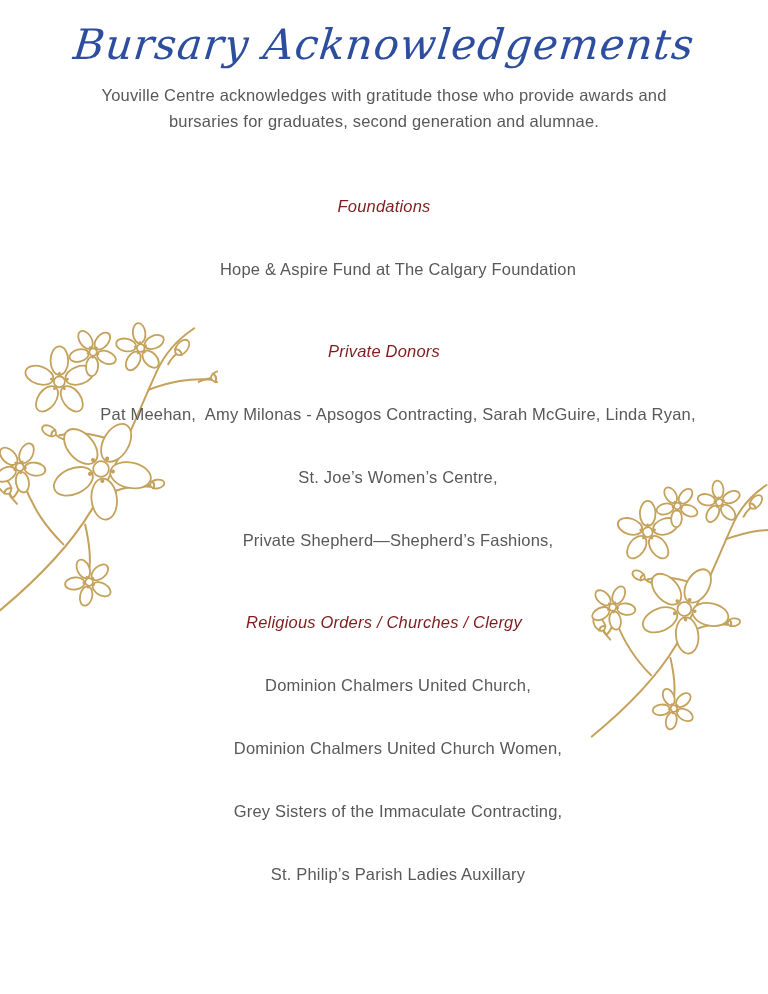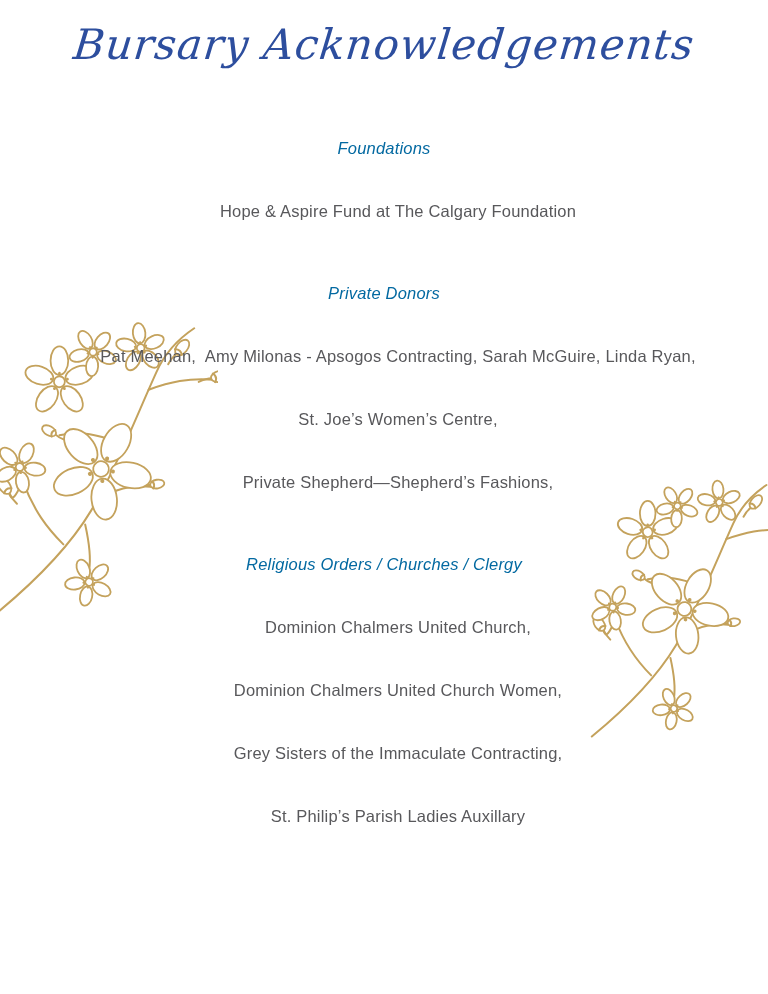--- a/index.html
+++ b/index.html
@@ -21,21 +21,21 @@
     color:#2d4e9e;
     transform:skewX(-6deg);
   }
   h1.script-heading { font-size:42px; line-height:62px; letter-spacing:1px; margin-bottom:6px; }
 
   .body-text { font-size:16.5px; letter-spacing:.2px; white-space:pre-wrap; }
   .intro { width:630px; margin:0 auto; line-height:26px; }
   .ack { margin-top:22px; }
   .ack .cat {
     font-style:italic; font-weight:400; font-size:16.5px;
-    color:#0369a1; line-height:25px; letter-spacing:.2px;
+    color:#7f1d1d; line-height:25px; letter-spacing:.2px;
   }
   .ack .line { line-height:25px;padding-left:28px; }
 
   .branch { position:absolute; z-index:0; }
   .branch-left  { left:-10px; top:320px; width:228px; height:298px; }
   .branch-right { left:586px; top:478px; width:202px; height:262px; }
 
   svg .stroke { stroke:#c4a25c; fill:none; stroke-width:2; stroke-linecap:round; vector-effect:non-scaling-stroke; }
   svg .petal  { stroke:#c4a25c; fill:#ffffff; stroke-width:1.8; vector-effect:non-scaling-stroke; }
   svg .dot    { fill:#c4a25c; stroke:none; }
@@ -91,20 +91,21 @@
   <use href="#branch"></use>
 </svg>
 <svg class="branch branch-right" viewBox="0 0 230 300" preserveAspectRatio="xMidYMid meet">
   <use href="#branch"></use>
 </svg>
 
 <main class="page">
 
   <h1 class="script-heading">Bursary Acknowledgements</h1>
 
+  <p class="body-text intro">Youville Centre acknowledges with gratitude those who provide awards and bursaries for graduates, second generation and alumnae.</p>
 
   <section class="ack body-text">
     <h2 class="cat">Foundations</h2>
     <div class="line">Hope &amp; Aspire Fund at The Calgary Foundation</div>
 
     <h2 class="cat">Private Donors</h2>
     <div class="line">Pat Meehan,  Amy Milonas - Apsogos Contracting, Sarah McGuire, Linda Ryan,</div>
     <div class="line">St. Joe’s Women’s Centre,</div>
     <div class="line">Private Shepherd—Shepherd’s Fashions,</div>
 

